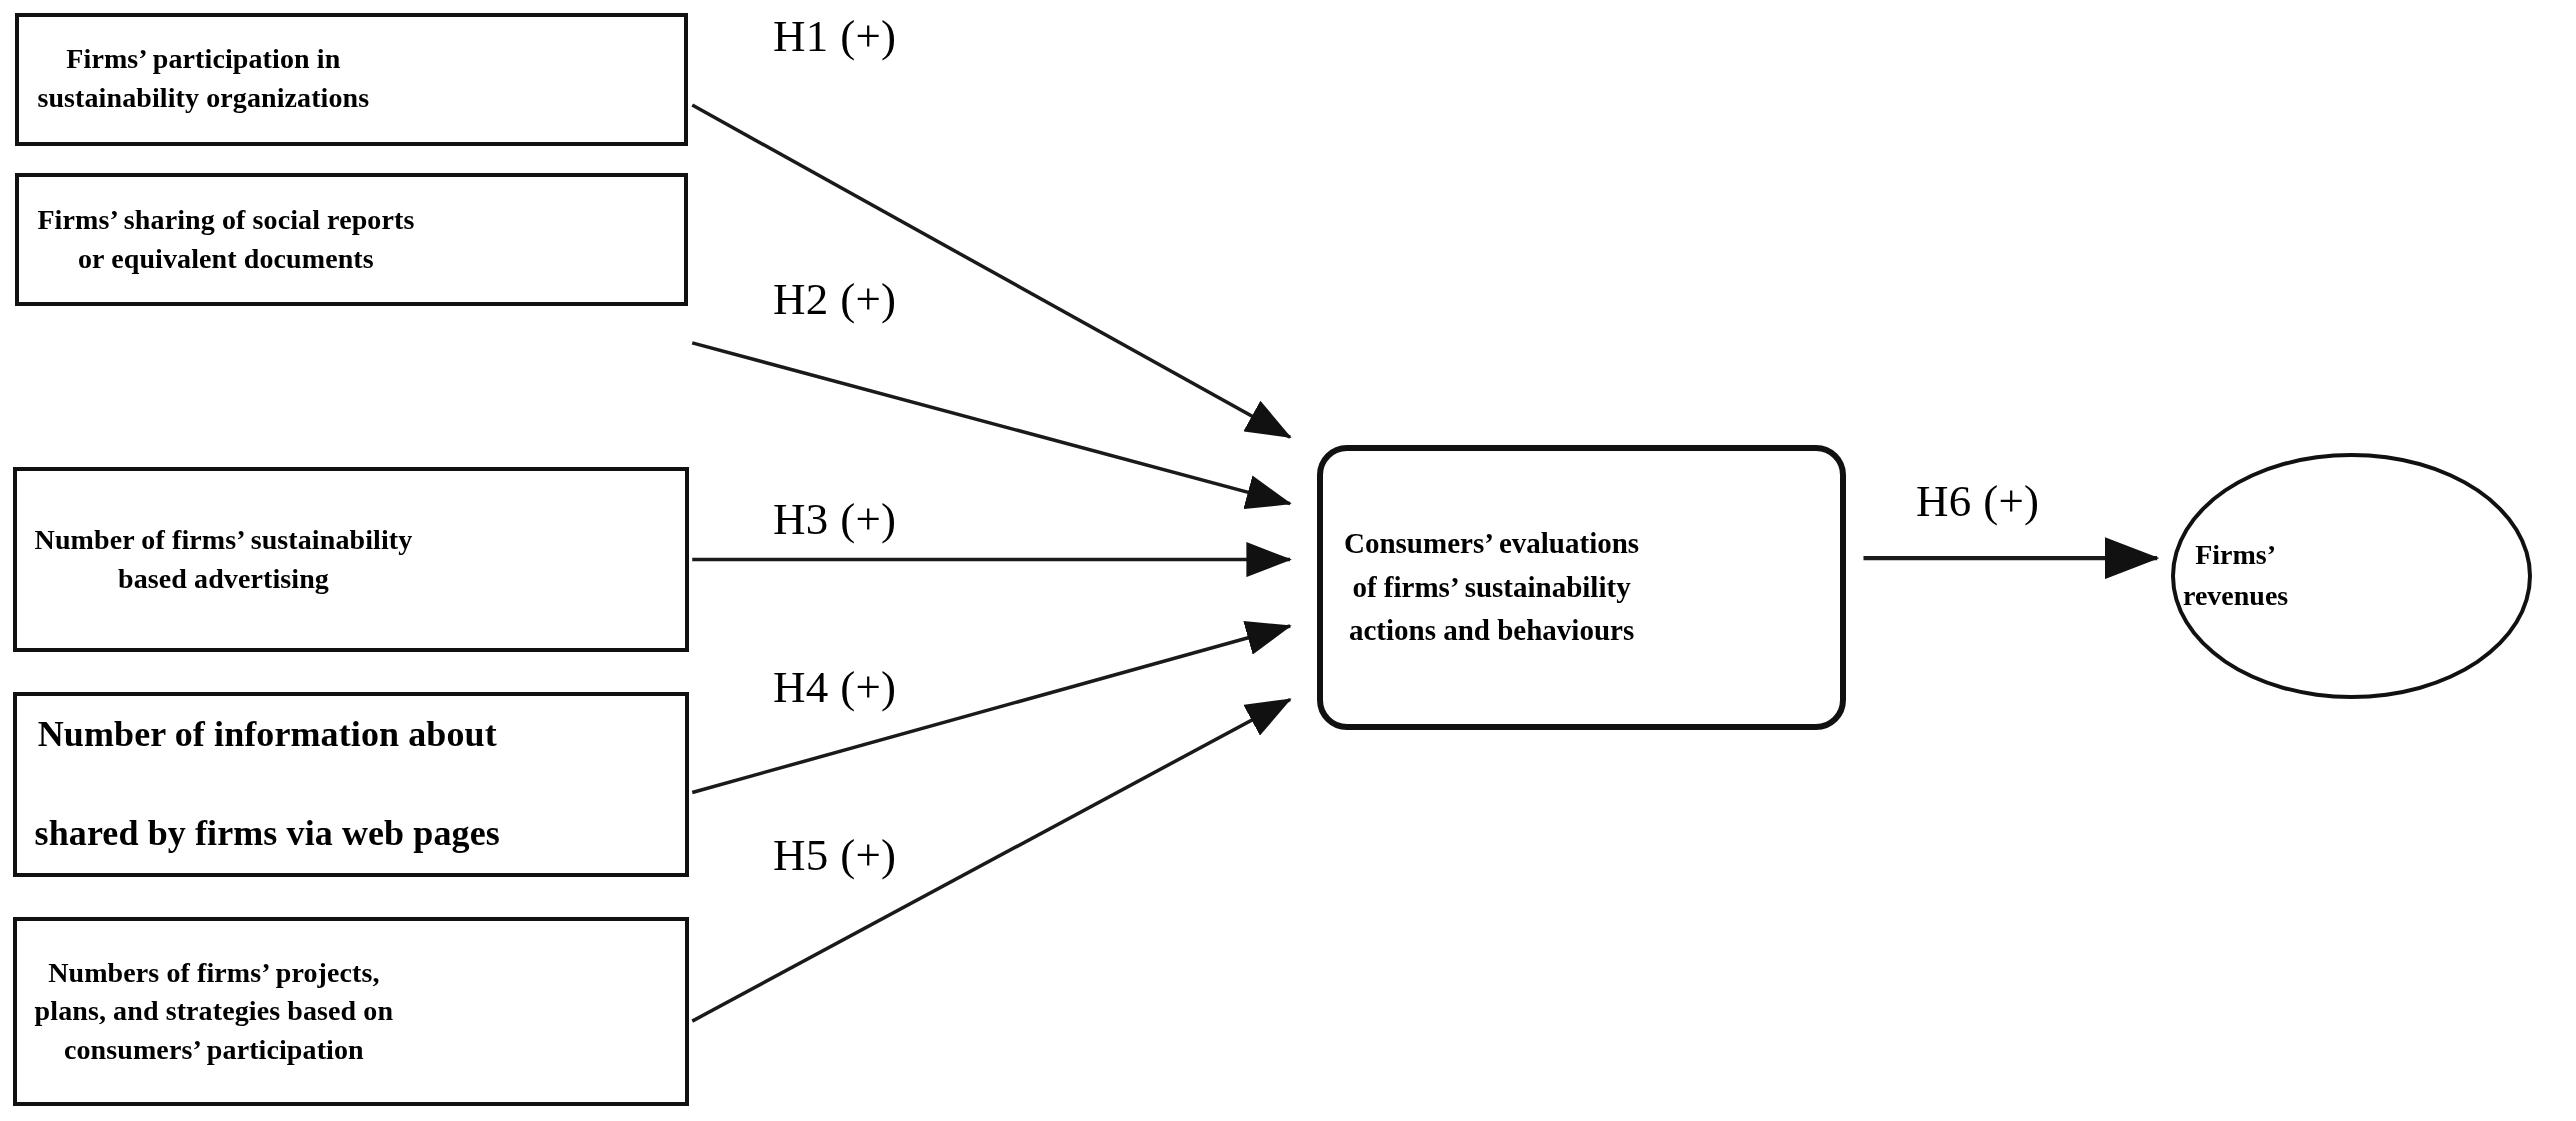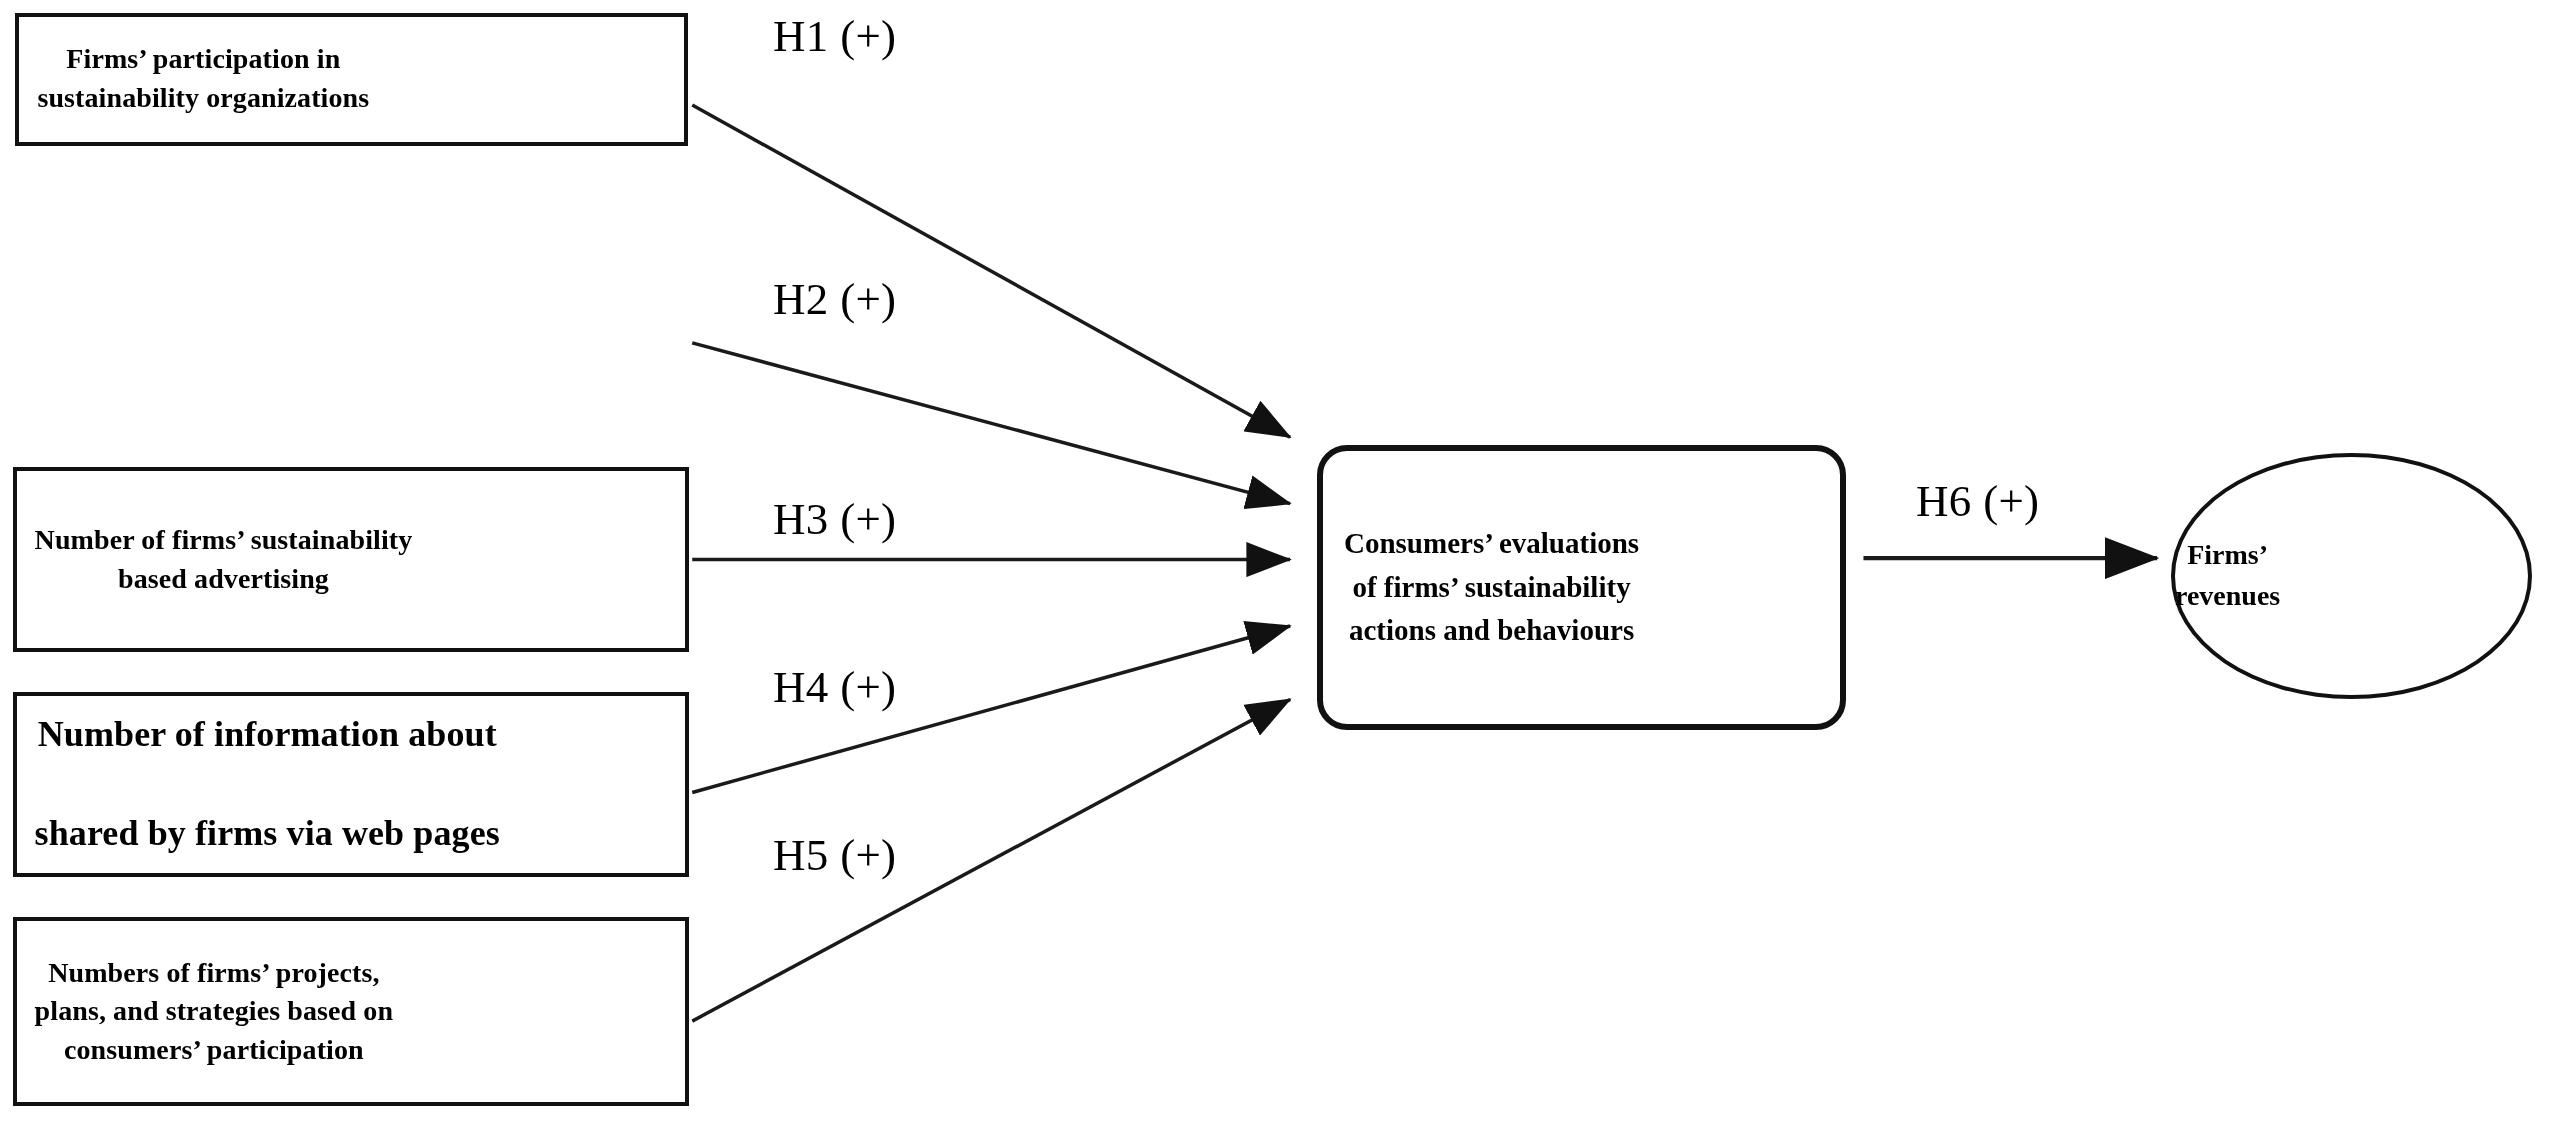--- a/index.html
+++ b/index.html
@@ -6,21 +6,21 @@
   body{width:2576px;height:1122px;position:relative;overflow:hidden;
        font-family:"Liberation Serif","DejaVu Serif",serif;color:#000;}
   #stage{position:absolute;left:0;top:0;width:2576px;height:1122px;}
   .node{position:absolute;box-sizing:border-box;display:flex;align-items:center;
         text-align:center;background:#ffffff;}
   .rectbox{border:4.9px solid #111;}
   .rectbox .lbl{font-size:28px;line-height:1.38;font-weight:700;letter-spacing:0.1px;padding:0 18px;}
   .center-node{border:6.3px solid #111;border-radius:30px;margin-top:11px;}
   .center-node .lbl{font-size:29px;line-height:1.5;font-weight:600;padding:0 21px;}
   .ellipse-node{border:4.9px solid #111;border-radius:50%;}
-  .ellipse-node .lbl{font-size:28px;line-height:1.45;font-weight:600;}
+  .ellipse-node .lbl{font-size:28px;line-height:1.45;font-weight:600;margin-left:8px;}
   .hlabel{position:absolute;font-size:45px;font-weight:400;white-space:nowrap;
           font-family:"Liberation Serif","DejaVu Serif",serif;letter-spacing:0.3px;}
   svg.edges{position:absolute;left:0;top:0;width:2576px;height:1122px;
             pointer-events:none;overflow:visible;}
   .edgeline{stroke:#1a1a1a;fill:none;}
 </style>
 </head>
 <body>
 
 <div id="stage">
@@ -48,20 +48,26 @@
     <line class="edgeline" x1="2665" y1="798" x2="3085" y2="798" stroke-width="6" marker-end="url(#ahThin)"></line>
   </svg>
 
   <div class="node rectbox" style="left:15.4px;top:12.6px;width:673px;height:133px;">
     <div class="lbl">
       <span>Firms’ participation in</span><br>
       <span>sustainability  organizations</span>
     </div>
   </div>
 
+  <div class="node rectbox" style="left:15.4px;top:173px;width:673px;height:133px;">
+    <div class="lbl">
+      <span>Firms’ sharing of social reports</span><br>
+      <span>or equivalent documents</span>
+    </div>
+  </div>
 
   <div class="node rectbox" style="left:12.6px;top:467px;width:676px;height:185px;">
     <div class="lbl">
       <span>Number of firms’ sustainability</span><br>
       <span>based advertising</span>
     </div>
   </div>
 
   <div class="node rectbox" style="left:12.6px;top:692px;width:676px;height:185px;">
     <div class="lbl" style="font-size:36px;">

